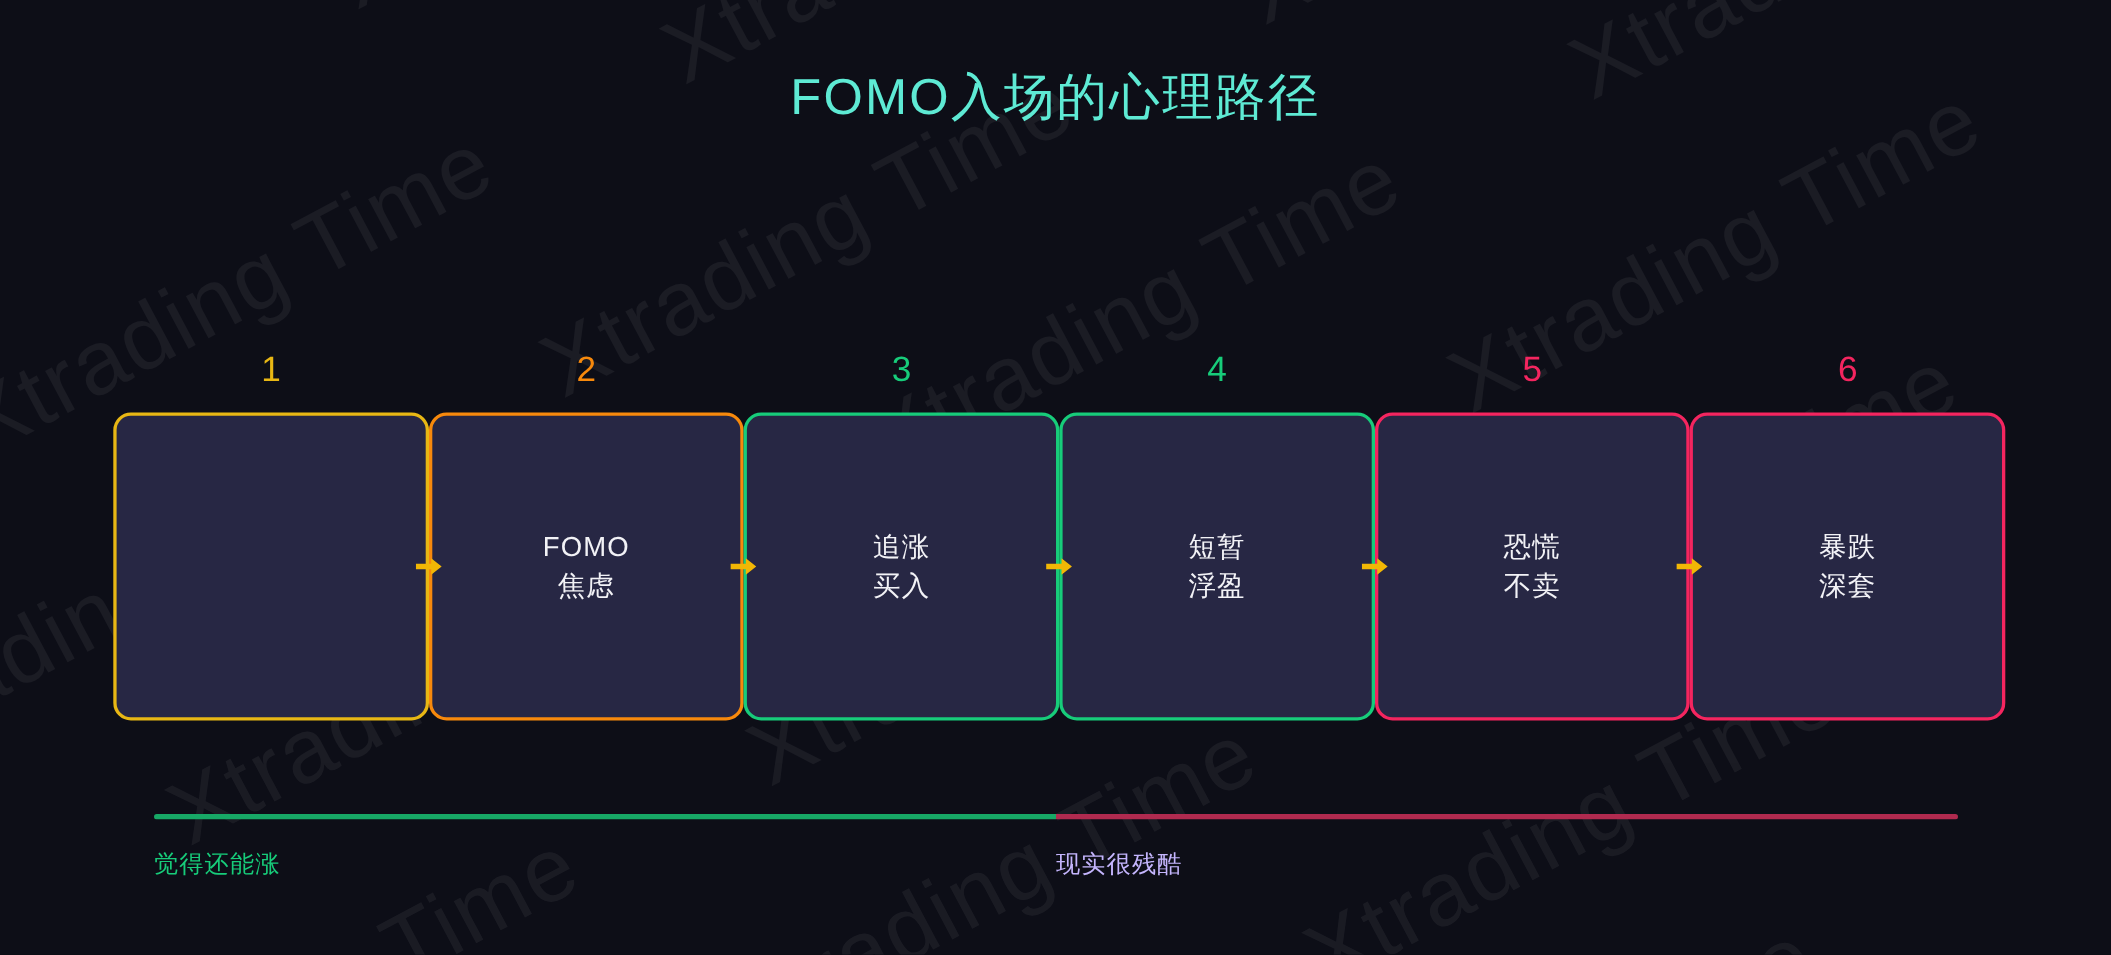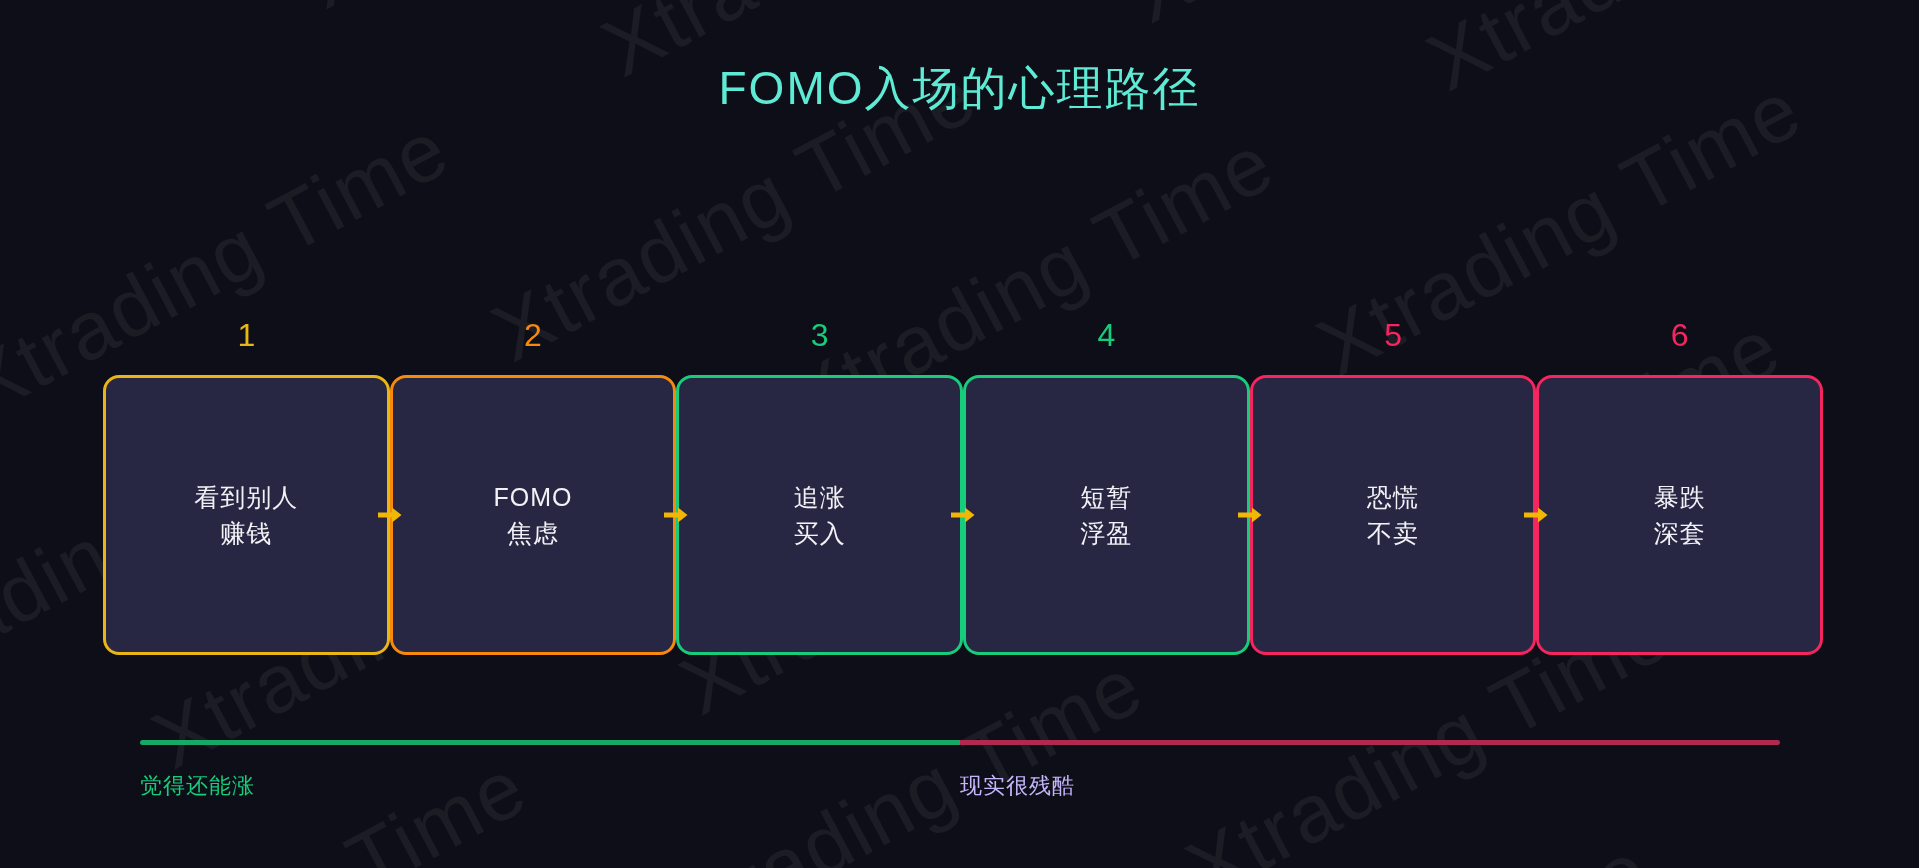--- a/index.html
+++ b/index.html
@@ -184,22 +184,20 @@
     </div>
   </div>
 
   <div id="title">FOMO入场的心理路径</div>
 
   <div id="flow">
 
     <div class="step s1">
       <div class="step-box"></div>
       <div class="step-num">1</div>
-      <div class="step-label">看到别人
-赚钱</div>
       <div class="arrow">
         <svg width="24" height="16" viewBox="0 0 24 16">
             <path d="M0 5.5 H14 V0.5 L23.5 8 L14 15.5 V10.5 H0 Z" fill="#f2b705"></path>
           </svg>
       </div>
     </div>
 
     <div class="step s2">
       <div class="step-box"></div>
       <div class="step-num">2</div>

